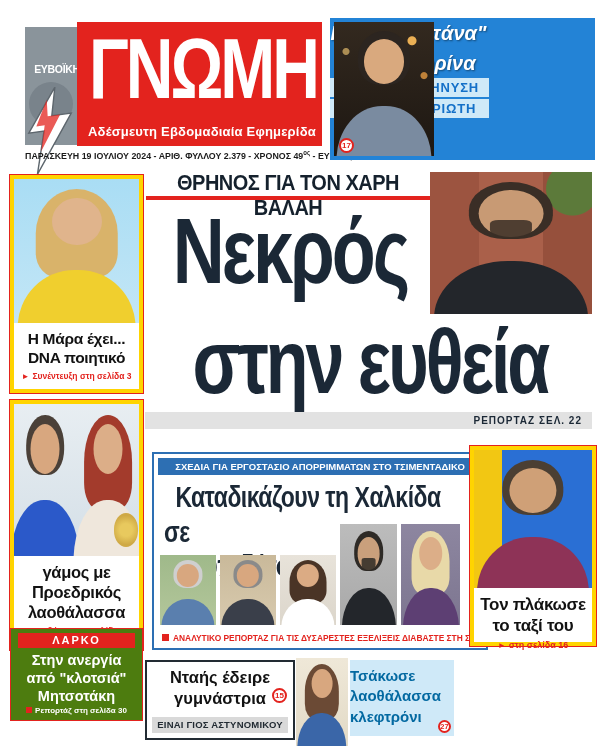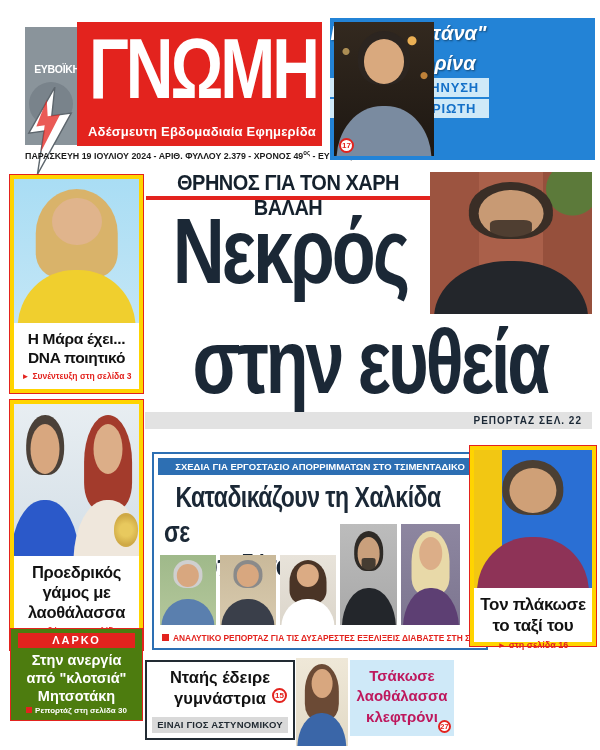--- a/index.html
+++ b/index.html
@@ -86,21 +86,21 @@
   .rb .sb-ref{top:190px;font-size:9px;}
 
   
   .b1{left:145px;top:660px;width:150px;height:80px;border:2px solid #222b33;background:#fff;box-sizing:border-box;}
   .b1-h{position:absolute;left:0;right:0;top:5px;text-align:center;font-size:16.5px;font-weight:bold;color:#121212;line-height:1.25;}
   .b1-bar{position:absolute;left:5px;right:5px;bottom:5px;height:16px;background:#d9d9d9;color:#222b33;font-weight:bold;
           font-size:9.5px;text-align:center;line-height:16px;letter-spacing:0.2px;}
   .b1 .badge{position:absolute;right:6px;top:26px;}
   .b2-photo{left:296px;top:658px;width:52px;height:88px;}
   .b2{left:350px;top:660px;width:104px;height:76px;background:#cfe9f8;}
-  .b2-h{position:absolute;left:0;right:0;top:6px;text-align:center;font-size:15px;font-weight:bold;color:#be185d;line-height:1.35;}
+  .b2-h{position:absolute;left:0;right:0;top:6px;text-align:left;font-size:15px;font-weight:bold;color:#0369a1;line-height:1.35;}
   .b2 .badge{position:absolute;right:3px;bottom:3px;width:13px;height:13px;font-size:7.5px;}
   .b3{left:457px;top:660px;width:138px;height:58px;background:#e3231e;}
   .b3-h{position:absolute;left:0;right:0;top:4px;text-align:center;color:#fff;font-weight:bold;font-size:16px;line-height:1.2;}
   .b3-bar{position:absolute;left:0;bottom:0;width:120px;height:16px;background:#151515;color:#fff;font-weight:bold;
           font-size:8.5px;line-height:16px;text-align:left;padding-left:5px;box-sizing:border-box;white-space:nowrap;}
   .b3-bar .badge{vertical-align:-3px;margin-left:2px;}
 
   
   .photo{position:absolute;overflow:hidden;}
   .pp{position:absolute;top:0;bottom:0;left:0;width:100%;}
@@ -187,22 +187,22 @@
           <div class="body"></div>
       </div>
       <div class="pp long" style="--hair:#a33b2c;--skin:#dcae88;--shirt:#efe7dc;left:46%;width:58%;">
         <div class="hair"></div>
           <div class="head"></div>
           <div class="body"></div>
         <div style="position:absolute;left:58%;bottom:6%;width:34%;height:22%;background:radial-gradient(circle,#e8c95e 30%,#cfa945 70%);border-radius:50%;"></div>
       </div>
     </div>
     <div class="sb-h">
+      <div>γάμος με</div>
       <div>Προεδρικός</div>
-      <div>γάμος με</div>
       <div>λαοθάλασσα</div>
     </div>
     <div class="sb-ref"><span class="arr">►</span><span>Διαβάστε στη σελίδα 12</span></div>
   </div>
 
   <div class="abs lb3">
     <div class="lb3-tag">ΛΑΡΚΟ</div>
     <div class="lb3-h">
       <div>Στην ανεργία</div>
       <div>από "κλοτσιά"</div>

